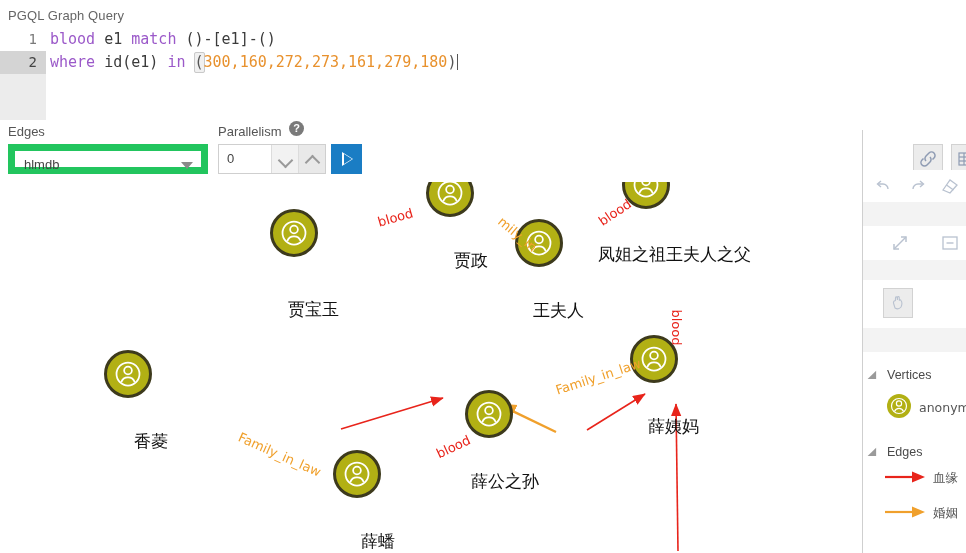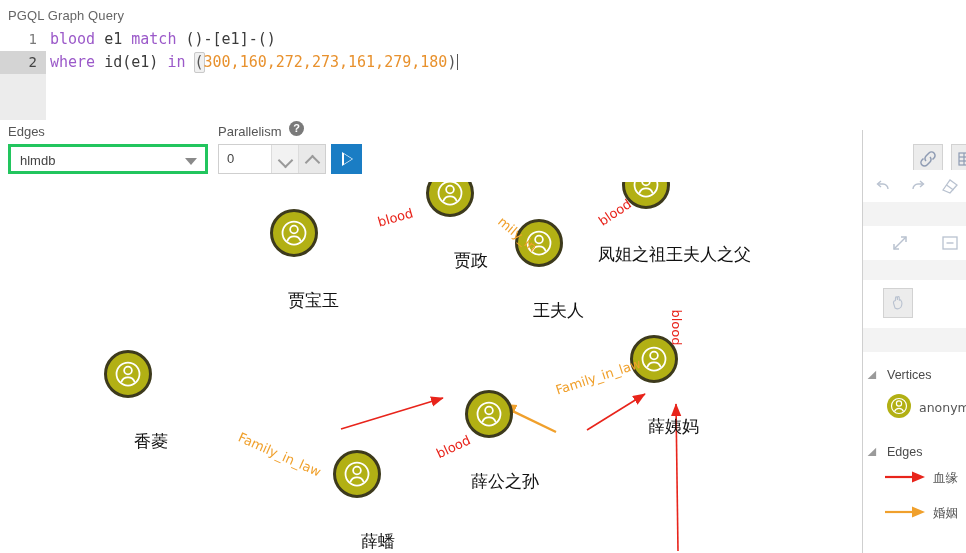--- a/index.html
+++ b/index.html
@@ -59,21 +59,21 @@
   #lbl-graph{left:8px;top:124px;}
   #lbl-par{left:218px;top:124px;}
   .help-icon{
     position:absolute;left:289px;top:121px;
     width:15px;height:15px;border-radius:50%;
     background:#7a7a7a;color:#fff;font-size:11px;font-weight:bold;
     text-align:center;line-height:15px;
   }
   .select-box{
     position:absolute;left:8px;top:144px;width:200px;height:30px;
-    border:3px solid #22c55e;background:#fff;box-sizing:border-box;text-align:right;
+    border:7px solid #22c55e;background:#fff;box-sizing:border-box;text-align:right;
   }
   .select-box .val{
     position:absolute;left:9px;top:0;line-height:28px;font-size:13px;color:#444;
   }
   .select-box .arrow{
     position:absolute;right:8px;top:11px;
     width:0;height:0;border-left:6px solid transparent;border-right:6px solid transparent;
     border-top:7px solid #8a8a8a;
   }
   .spin-box{
@@ -256,21 +256,21 @@
       <line x1="174" y1="410" x2="375" y2="492" stroke="#f0a02c" stroke-width="2.4" marker-end="url(#ar-marr)"></line>
     </svg>
     <div id="nodes-layer">
         <div class="node" style="left: 270px; top: 27px;">
           <svg class="glyph" viewBox="0 0 24 24">
             <circle cx="12" cy="12" r="9.2" stroke="#ffffff" stroke-width="1.4" fill="none"></circle>
             <circle cx="12" cy="9.2" r="3.1" stroke="#ffffff" stroke-width="1.4" fill="none"></circle>
             <path d="M6.6 18.6 a5.7 5.7 0 0 1 10.8 0" stroke="#ffffff" stroke-width="1.4" fill="none"></path>
           </svg>
         </div>
-        <div class="node-label" style="left: 288px; top: 107px;">贾宝玉</div>
+        <div class="node-label" style="left: 288px; top: 116px;">贾宝玉</div>
         <div class="node" style="left: 426px; top: -13px;">
           <svg class="glyph" viewBox="0 0 24 24">
             <circle cx="12" cy="12" r="9.2" stroke="#ffffff" stroke-width="1.4" fill="none"></circle>
             <circle cx="12" cy="9.2" r="3.1" stroke="#ffffff" stroke-width="1.4" fill="none"></circle>
             <path d="M6.6 18.6 a5.7 5.7 0 0 1 10.8 0" stroke="#ffffff" stroke-width="1.4" fill="none"></path>
           </svg>
         </div>
         <div class="node-label" style="left: 454px; top: 67px;">贾政</div>
         <div class="node" style="left: 515px; top: 37px;">
           <svg class="glyph" viewBox="0 0 24 24">

